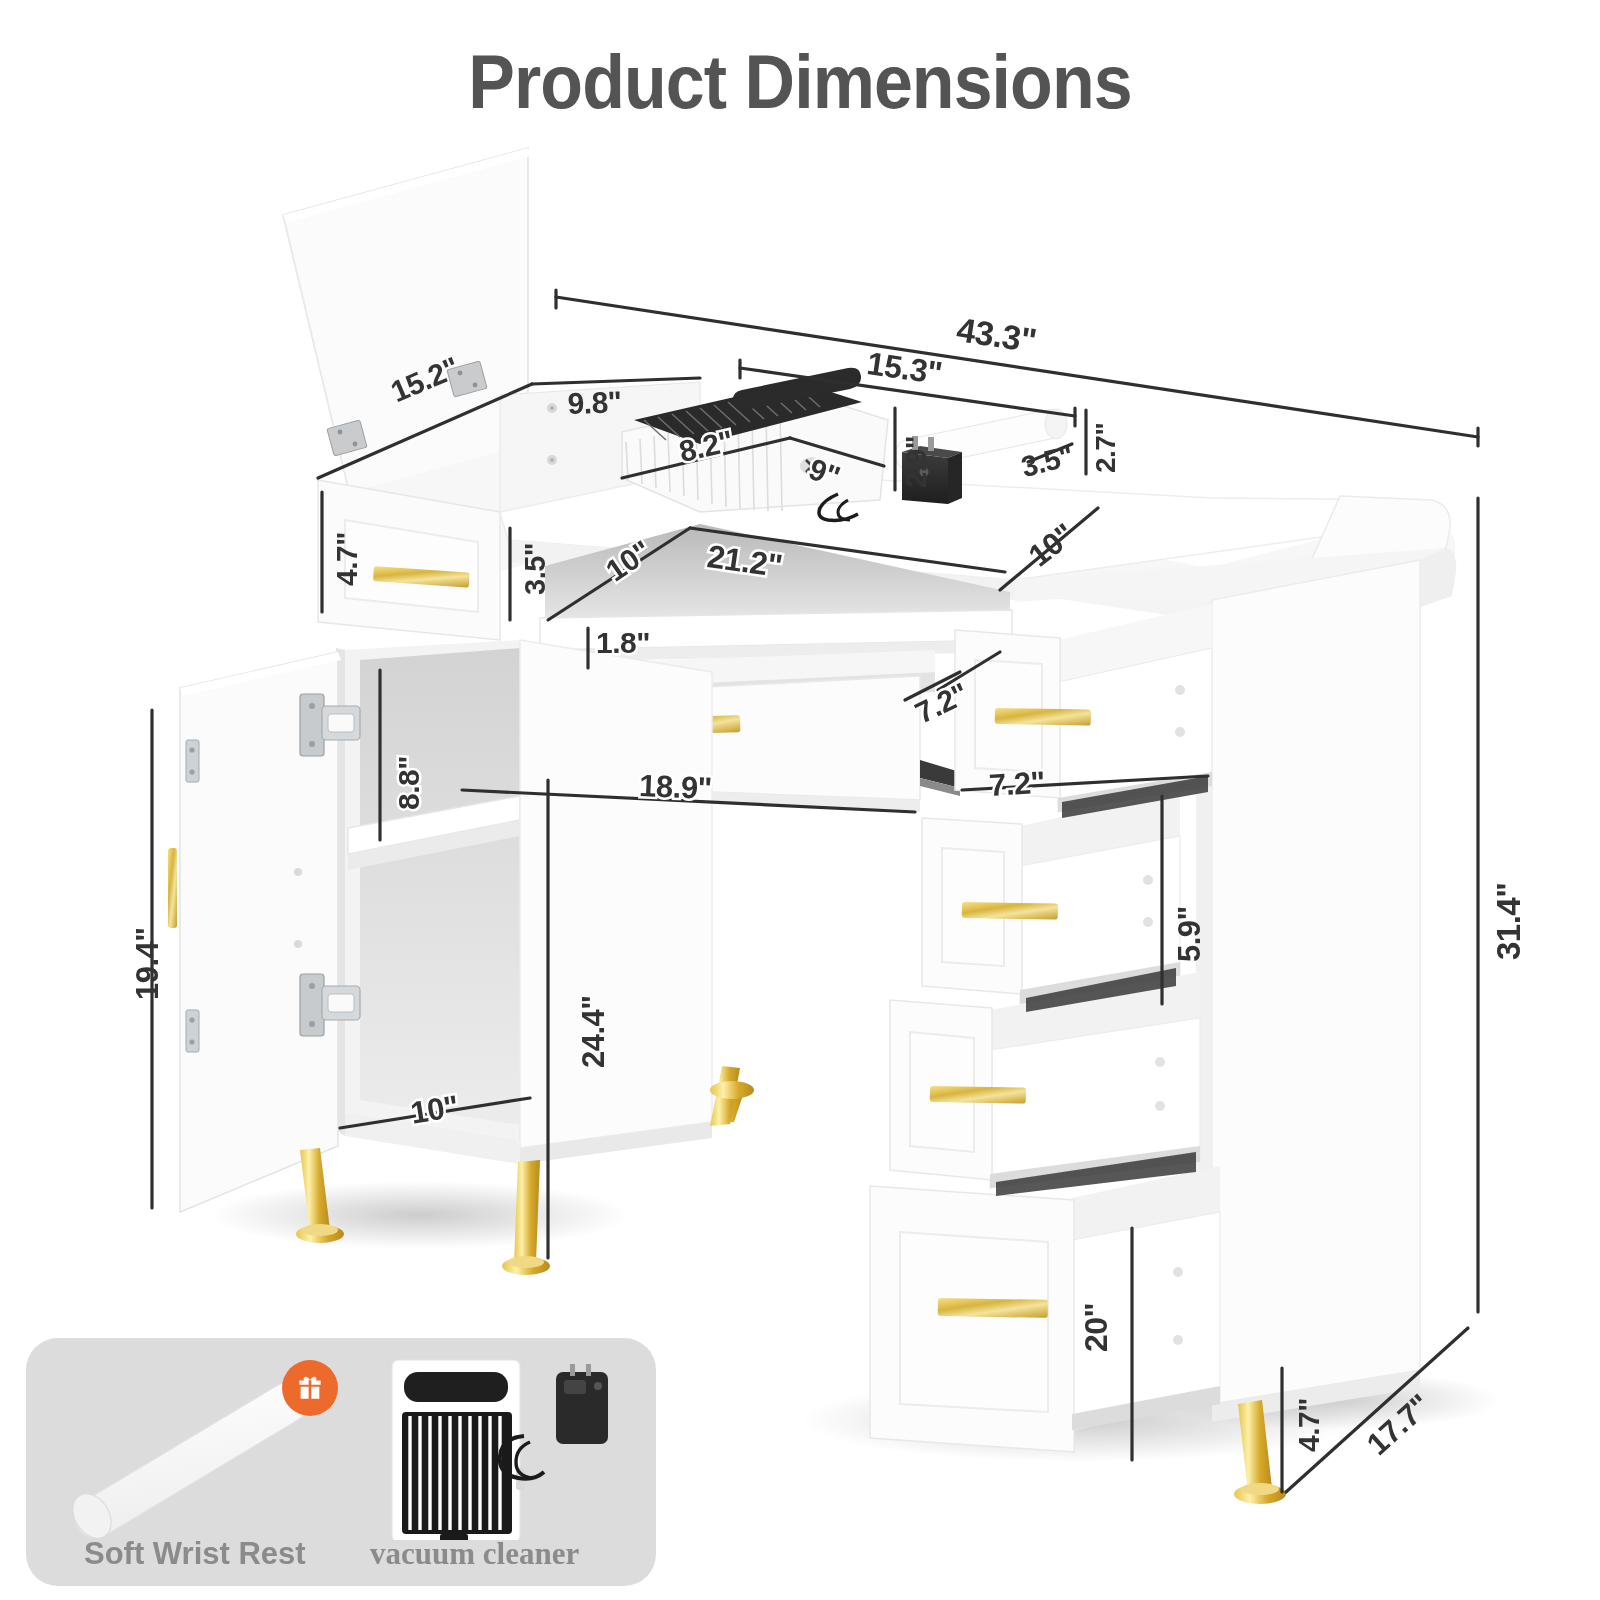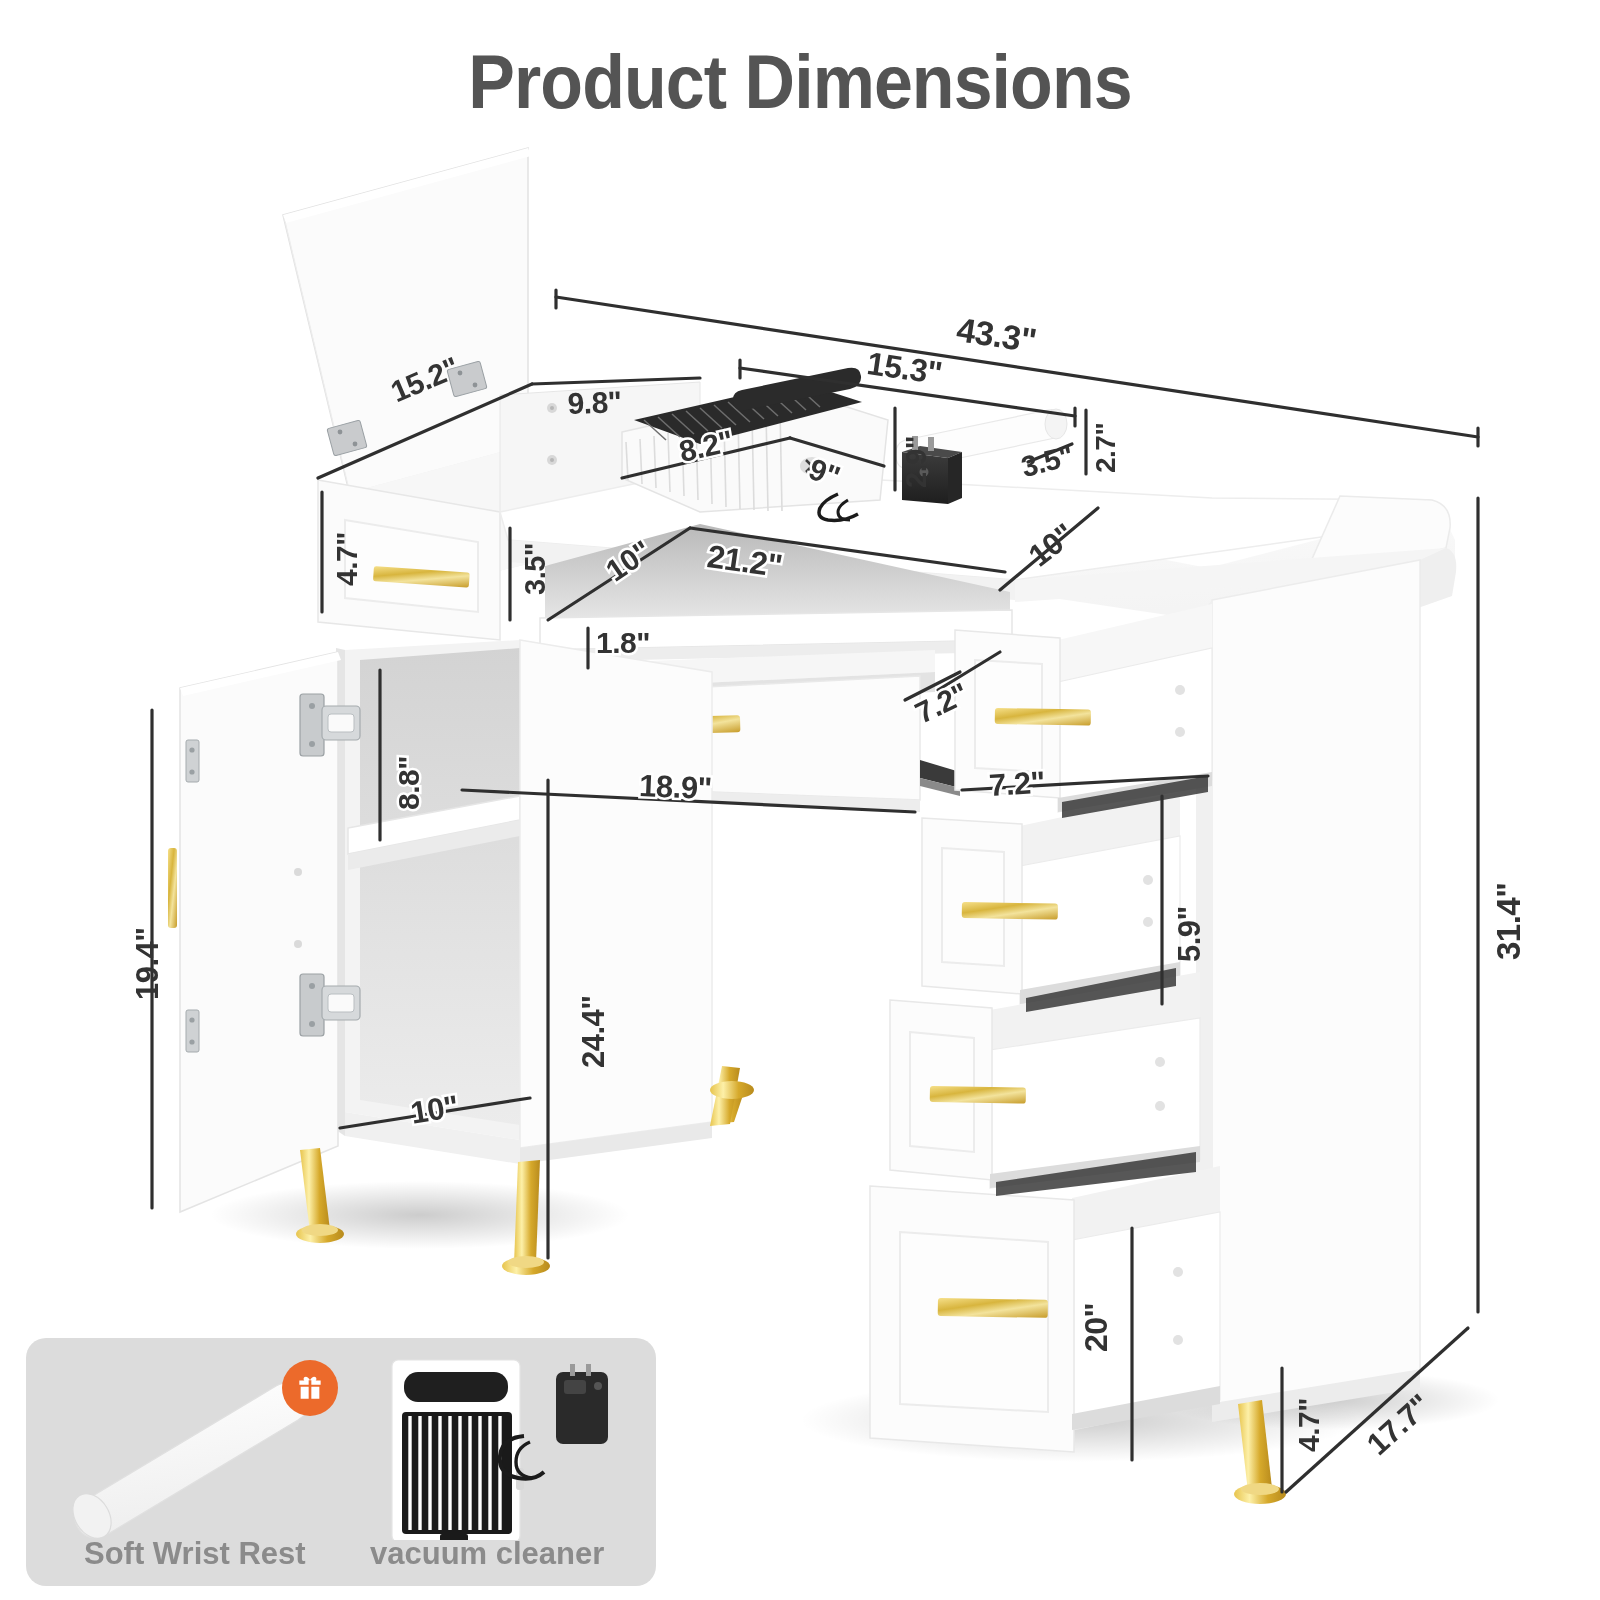--- a/index.html
+++ b/index.html
@@ -37,21 +37,21 @@
   .dim.out{
     -webkit-text-stroke:5px #ffffff;
     paint-order:stroke fill;
   }
   .dimwrap{position:absolute;}
 
   
   .accpanel{
     position:absolute;left:26px;top:1338px;
     width:630px;height:248px;
-    background:#dcdcdc;border-radius:20px;
+    background:#dcdcdc;border-radius:32px;
   }
   .acclabel{
     position:absolute;bottom:14px;
     font-size:31px;font-weight:bold;color:#8b8b8b;
     white-space:nowrap;
   }
   .giftbadge{
     position:absolute;width:56px;height:56px;border-radius:50%;
     background:#ec6a2b;display:flex;align-items:center;justify-content:center;
   }
@@ -529,16 +529,16 @@
       <rect x="138" y="118" width="8" height="22" rx="3" fill="#d8d8d8"></rect>
 
       <path d="M146,86 q-22,2 -24,20 q-2,18 18,22 q16,3 26,-6" fill="none" stroke="#1b1b1b" stroke-width="4"></path>
       <path d="M152,92 q-14,6 -14,20 q0,14 16,16" fill="none" stroke="#1b1b1b" stroke-width="3.4"></path>
       <rect x="178" y="22" width="52" height="72" rx="7" fill="#2a2a2a"></rect>
       <rect x="186" y="30" width="22" height="14" rx="3" fill="#444"></rect>
       <circle cx="220" cy="36" r="4" fill="#555"></circle>
       <rect x="192" y="14" width="5" height="12" fill="#9a9a9a"></rect>
       <rect x="208" y="14" width="5" height="12" fill="#9a9a9a"></rect>
     </svg>
-    <div class="acclabel" style="left:344px;">vacuum cleaner</div>
+    <div class="acclabel" style="left:344px;font-family:Liberation Serif, serif;">vacuum cleaner</div>
   </div>
 
 </div>
 
 </body></html>

